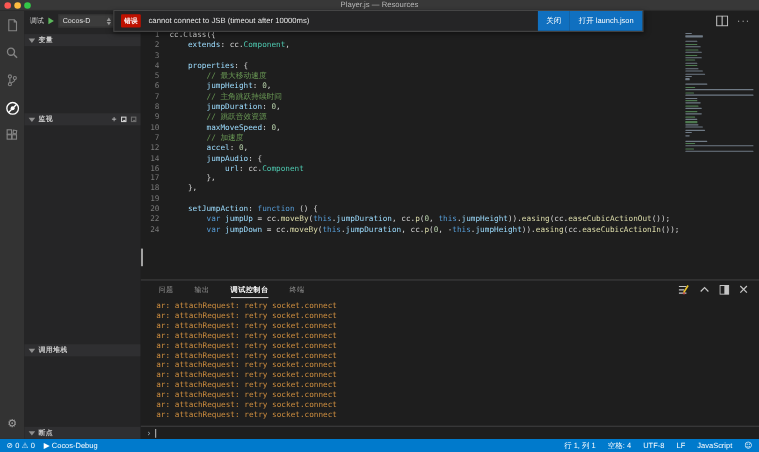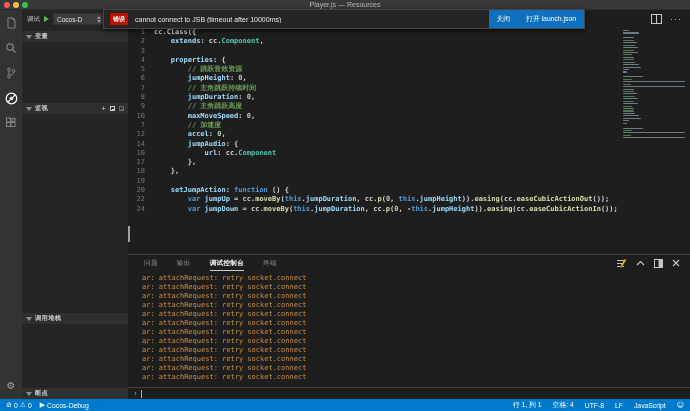--- a/index.html
+++ b/index.html
@@ -70,21 +70,21 @@
   
   .editor-col { flex:1; display:flex; flex-direction:column; background:#1e1e1e; position:relative; min-width:0; }
   .editor-titlebar { height:18px; display:flex; align-items:center; justify-content:flex-end; gap:8px; padding-right:8px; }
   .et-icon svg { display:block; }
   .more-dots { font-size:9px; color:#c5c5c5; letter-spacing:1px; line-height:8px; }
 
   .code-area { flex:1; position:relative; overflow:hidden; }
   .code-line { display:flex; height:9.3px; line-height:9.3px; white-space:pre;
     font-family:"DejaVu Sans Mono", monospace; font-size:7px; }
   .gutter { width:26px; flex:none; text-align:right; padding-right:9px; color:#787878; }
-  .ltext { flex:1;font-weight:bold; }
+  .ltext { flex:1; }
   .tk-pl { color:#d4d4d4; } .tk-prop { color:#9cdcfe; } .tk-kw { color:#569cd6; }
   .tk-num { color:#b5cea8; } .tk-cmt { color:#6a9955; } .tk-fn { color:#dcdcaa; }
   .tk-cls { color:#4ec9b0; }
 
   .minimap { position:absolute; top:2px; right:3px; width:64px; }
   .mm-line { height:1.1px; margin-bottom:1.35px; border-radius:.5px; }
   .left-marker { position:absolute; left:0; top:198px; width:2px; height:16px; background:#cfcfcf; opacity:.75; }
 
   
   .panel { height:145px; flex:none; border-top:1px solid #3f3f40; display:flex; flex-direction:column; background:#1e1e1e; }
@@ -229,25 +229,25 @@
       </span>
       <span class="more-dots">···</span>
     </div>
 
     <div class="code-area">
       <div id="code-lines">
           <div class="code-line"><span class="gutter">1</span><span class="ltext"><span class="tk-pl">cc.Class({</span></span></div>
           <div class="code-line"><span class="gutter">2</span><span class="ltext"><span class="tk-pl">    </span><span class="tk-prop">extends</span><span class="tk-pl">: cc.</span><span class="tk-cls">Component</span><span class="tk-pl">,</span></span></div>
           <div class="code-line"><span class="gutter">3</span><span class="ltext"></span></div>
           <div class="code-line"><span class="gutter">4</span><span class="ltext"><span class="tk-pl">    </span><span class="tk-prop">properties</span><span class="tk-pl">: {</span></span></div>
-          <div class="code-line"><span class="gutter">5</span><span class="ltext"><span class="tk-pl">        </span><span class="tk-cmt">// 跳跃音效资源</span></span></div>
+          <div class="code-line"><span class="gutter">5</span><span class="ltext"><span class="tk-pl">        </span><span class="tk-cmt">// 最大移动速度</span></span></div>
           <div class="code-line"><span class="gutter">6</span><span class="ltext"><span class="tk-pl">        </span><span class="tk-prop">jumpHeight</span><span class="tk-pl">: </span><span class="tk-num">0</span><span class="tk-pl">,</span></span></div>
           <div class="code-line"><span class="gutter">7</span><span class="ltext"><span class="tk-pl">        </span><span class="tk-cmt">// 主角跳跃持续时间</span></span></div>
           <div class="code-line"><span class="gutter">8</span><span class="ltext"><span class="tk-pl">        </span><span class="tk-prop">jumpDuration</span><span class="tk-pl">: </span><span class="tk-num">0</span><span class="tk-pl">,</span></span></div>
-          <div class="code-line"><span class="gutter">9</span><span class="ltext"><span class="tk-pl">        </span><span class="tk-cmt">// 主角跳跃高度</span></span></div>
+          <div class="code-line"><span class="gutter">9</span><span class="ltext"><span class="tk-pl">        </span><span class="tk-cmt">// 跳跃音效资源</span></span></div>
           <div class="code-line"><span class="gutter">10</span><span class="ltext"><span class="tk-pl">        </span><span class="tk-prop">maxMoveSpeed</span><span class="tk-pl">: </span><span class="tk-num">0</span><span class="tk-pl">,</span></span></div>
           <div class="code-line"><span class="gutter">7</span><span class="ltext"><span class="tk-pl">        </span><span class="tk-cmt">// 加速度</span></span></div>
           <div class="code-line"><span class="gutter">12</span><span class="ltext"><span class="tk-pl">        </span><span class="tk-prop">accel</span><span class="tk-pl">: </span><span class="tk-num">0</span><span class="tk-pl">,</span></span></div>
           <div class="code-line"><span class="gutter">14</span><span class="ltext"><span class="tk-pl">        </span><span class="tk-prop">jumpAudio</span><span class="tk-pl">: {</span></span></div>
           <div class="code-line"><span class="gutter">16</span><span class="ltext"><span class="tk-pl">            </span><span class="tk-prop">url</span><span class="tk-pl">: cc.</span><span class="tk-cls">Component</span></span></div>
           <div class="code-line"><span class="gutter">17</span><span class="ltext"><span class="tk-pl">        },</span></span></div>
           <div class="code-line"><span class="gutter">18</span><span class="ltext"><span class="tk-pl">    },</span></span></div>
           <div class="code-line"><span class="gutter">19</span><span class="ltext"></span></div>
           <div class="code-line"><span class="gutter">20</span><span class="ltext"><span class="tk-pl">    </span><span class="tk-prop">setJumpAction</span><span class="tk-pl">: </span><span class="tk-kw">function</span><span class="tk-pl"> () {</span></span></div>
           <div class="code-line"><span class="gutter">22</span><span class="ltext"><span class="tk-pl">        </span><span class="tk-kw">var</span><span class="tk-pl"> </span><span class="tk-prop">jumpUp</span><span class="tk-pl"> = cc.</span><span class="tk-fn">moveBy</span><span class="tk-pl">(</span><span class="tk-kw">this</span><span class="tk-pl">.</span><span class="tk-prop">jumpDuration</span><span class="tk-pl">, cc.</span><span class="tk-fn">p</span><span class="tk-pl">(</span><span class="tk-num">0</span><span class="tk-pl">, </span><span class="tk-kw">this</span><span class="tk-pl">.</span><span class="tk-prop">jumpHeight</span><span class="tk-pl">)).</span><span class="tk-fn">easing</span><span class="tk-pl">(cc.</span><span class="tk-fn">easeCubicActionOut</span><span class="tk-pl">());</span></span></div>

